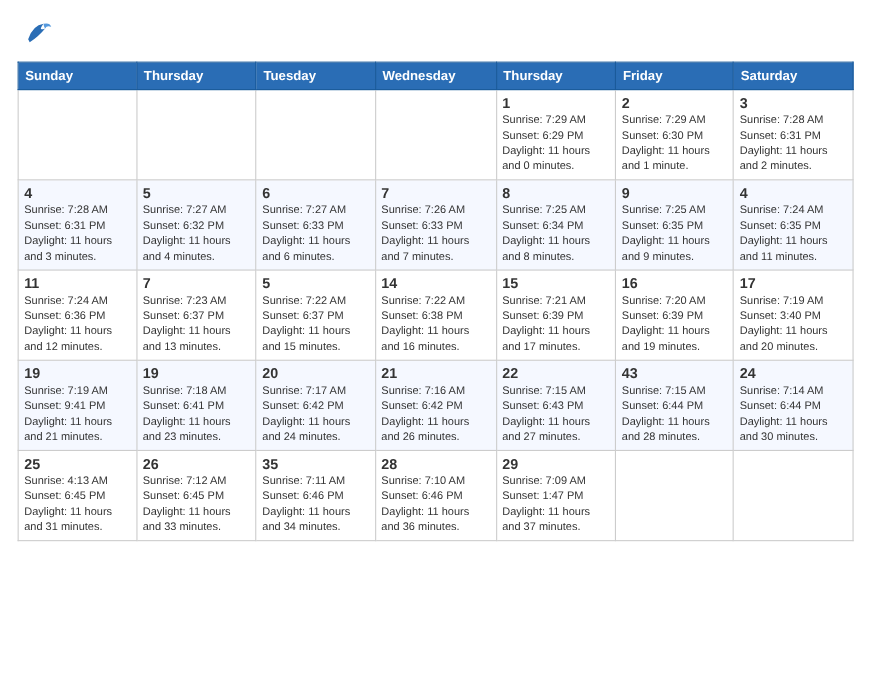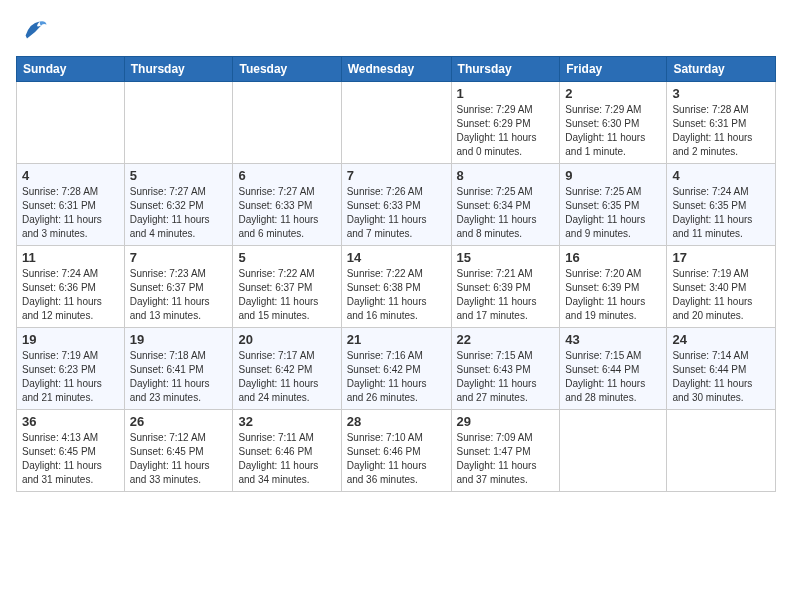--- a/index.html
+++ b/index.html
@@ -239,21 +239,21 @@
           <span class="day-num">17</span>
           <div class="day-info">Sunrise: 7:19 AM
 Sunset: 3:40 PM
 Daylight: 11 hours and 20 minutes.</div>
         </td>
       </tr>
       <tr>
         <td>
           <span class="day-num">19</span>
           <div class="day-info">Sunrise: 7:19 AM
-Sunset: 6:23 PM
+Sunset: 9:41 PM
 Daylight: 11 hours and 21 minutes.</div>
         </td>
         <td>
           <span class="day-num">19</span>
           <div class="day-info">Sunrise: 7:18 AM
 Sunset: 6:41 PM
 Daylight: 11 hours and 23 minutes.</div>
         </td>
         <td>
           <span class="day-num">20</span>
@@ -281,33 +281,33 @@
         </td>
         <td>
           <span class="day-num">24</span>
           <div class="day-info">Sunrise: 7:14 AM
 Sunset: 6:44 PM
 Daylight: 11 hours and 30 minutes.</div>
         </td>
       </tr>
       <tr>
         <td>
-          <span class="day-num">36</span>
+          <span class="day-num">25</span>
           <div class="day-info">Sunrise: 4:13 AM
 Sunset: 6:45 PM
 Daylight: 11 hours and 31 minutes.</div>
         </td>
         <td>
           <span class="day-num">26</span>
           <div class="day-info">Sunrise: 7:12 AM
 Sunset: 6:45 PM
 Daylight: 11 hours and 33 minutes.</div>
         </td>
         <td>
-          <span class="day-num">32</span>
+          <span class="day-num">35</span>
           <div class="day-info">Sunrise: 7:11 AM
 Sunset: 6:46 PM
 Daylight: 11 hours and 34 minutes.</div>
         </td>
         <td>
           <span class="day-num">28</span>
           <div class="day-info">Sunrise: 7:10 AM
 Sunset: 6:46 PM
 Daylight: 11 hours and 36 minutes.</div>
         </td>

